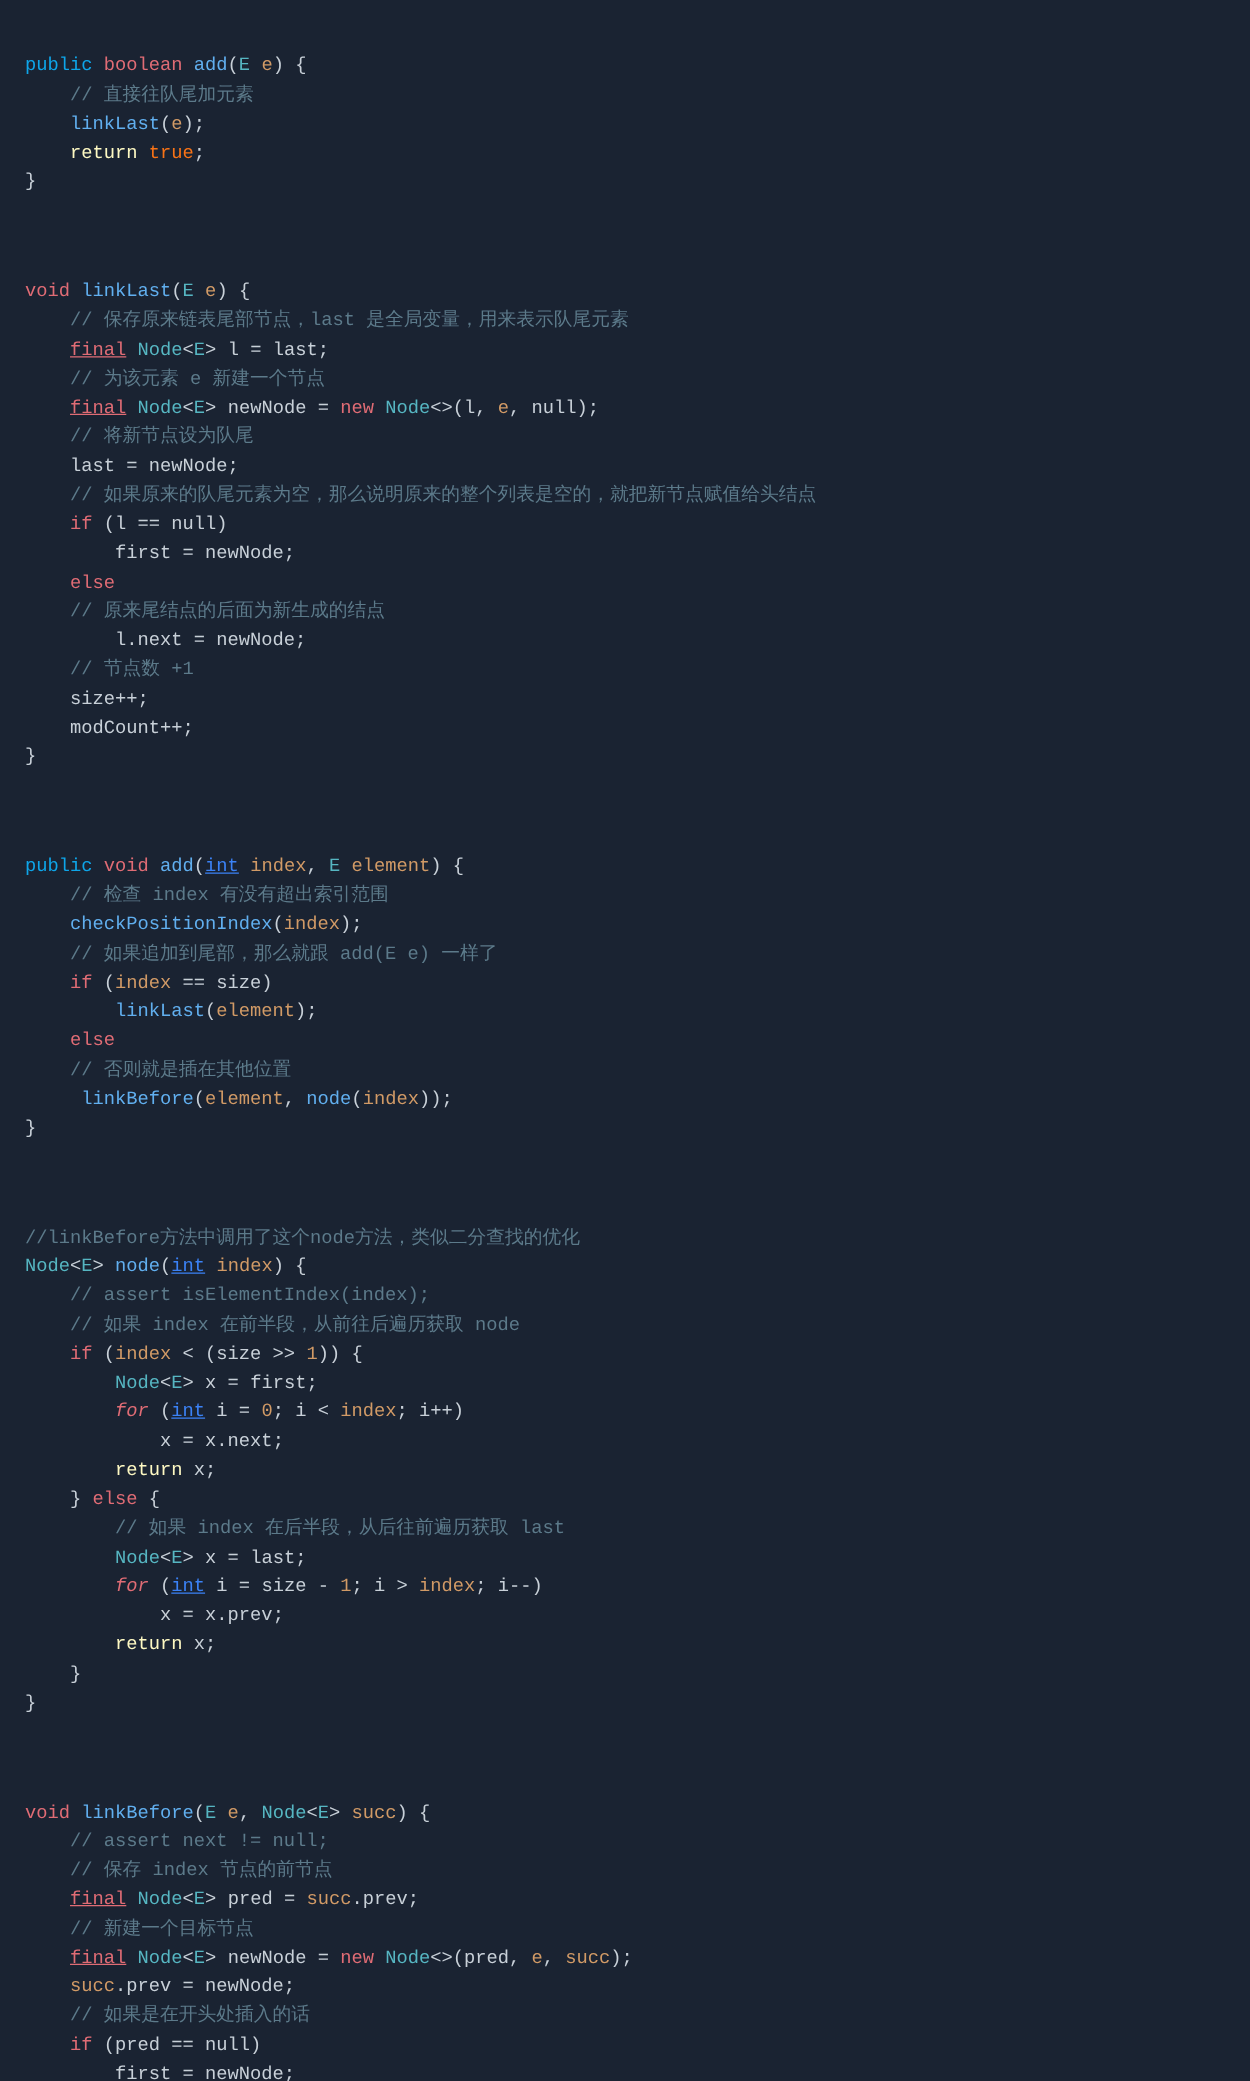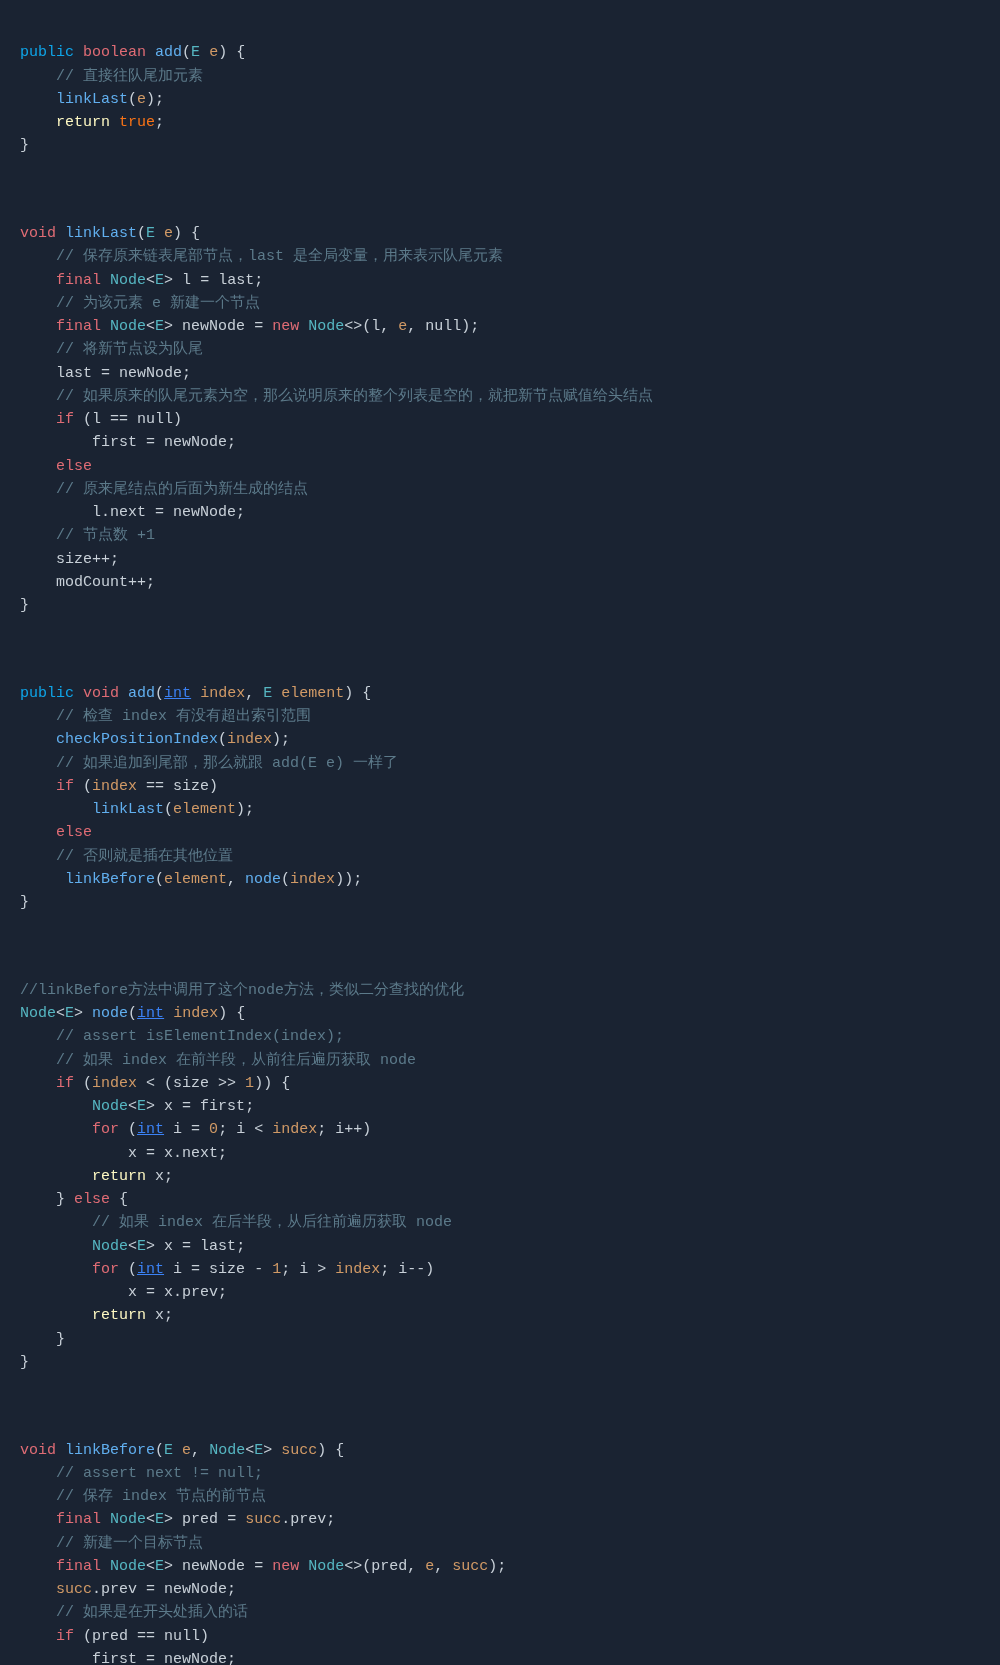--- a/index.html
+++ b/index.html
@@ -20,25 +20,25 @@
     }
 
     .code-block {
       white-space: pre;
     }
 
     .kw-public { color: #0ea5e9; }
     .kw-void { color: #e06c75; }
     .kw-boolean { color: #e06c75; }
     .kw-return { color: #fef9c3; margin-top: 20px; }
-    .kw-final { color: #e06c75; }
+    .kw-final { color: #e06c75; text-decoration: underline; }
     .kw-new { color: #e06c75; font-family: Liberation Mono, monospace; }
     .kw-if { color: #e06c75; }
     .kw-else { color: #e06c75; }
-    .kw-for { color: #e06c75; }
+    .kw-for { color: #e06c75; font-style: italic; }
     .kw-int { color: #3b82f6; text-decoration: underline; }
 
     .method-name { color: #61afef; margin-top: 12px; }
     .type-name { color: #56b6c2; }
     .param { color: #d19a66; }
     .comment { color: #5c7a8a; }
     .number { color: #d19a66; }
     .true-val { color: #f97316; }
     .var-name { color: #c8d0d8; }
     .method-call { color: #61afef; }
@@ -89,21 +89,21 @@
 <div class="section"><span class="comment">//linkBefore方法中调用了这个node方法，类似二分查找的优化</span>
 <span class="type-name">Node</span>&lt;<span class="type-name">E</span>&gt; <span class="method-name">node</span>(<span class="kw-int">int</span> <span class="param">index</span>) {
     <span class="comment">// assert isElementIndex(index);</span>
     <span class="comment">// 如果 index 在前半段，从前往后遍历获取 node</span>
     <span class="kw-if">if</span> (<span class="param">index</span> &lt; (<span class="var-name">size</span> &gt;&gt; <span class="number">1</span>)) {
         <span class="type-name">Node</span>&lt;<span class="type-name">E</span>&gt; <span class="var-name">x</span> = <span class="var-name">first</span>;
         <span class="kw-for">for</span> (<span class="kw-int">int</span> <span class="var-name">i</span> = <span class="number">0</span>; <span class="var-name">i</span> &lt; <span class="param">index</span>; <span class="var-name">i</span>++)
             <span class="var-name">x</span> = <span class="var-name">x</span>.<span class="var-name">next</span>;
         <span class="kw-return">return</span> <span class="var-name">x</span>;
     } <span class="kw-else">else</span> {
-        <span class="comment">// 如果 index 在后半段，从后往前遍历获取 node</span>
+        <span class="comment">// 如果 index 在后半段，从后往前遍历获取 last</span>
         <span class="type-name">Node</span>&lt;<span class="type-name">E</span>&gt; <span class="var-name">x</span> = <span class="var-name">last</span>;
         <span class="kw-for">for</span> (<span class="kw-int">int</span> <span class="var-name">i</span> = <span class="var-name">size</span> - <span class="number">1</span>; <span class="var-name">i</span> &gt; <span class="param">index</span>; <span class="var-name">i</span>--)
             <span class="var-name">x</span> = <span class="var-name">x</span>.<span class="var-name">prev</span>;
         <span class="kw-return">return</span> <span class="var-name">x</span>;
     }
 }</div>
 
 <div class="section"><span class="kw-void">void</span> <span class="method-name">linkBefore</span>(<span class="type-name">E</span> <span class="param">e</span>, <span class="type-name">Node</span>&lt;<span class="type-name">E</span>&gt; <span class="param">succ</span>) {
     <span class="comment">// assert next != null;</span>
     <span class="comment">// 保存 index 节点的前节点</span>

